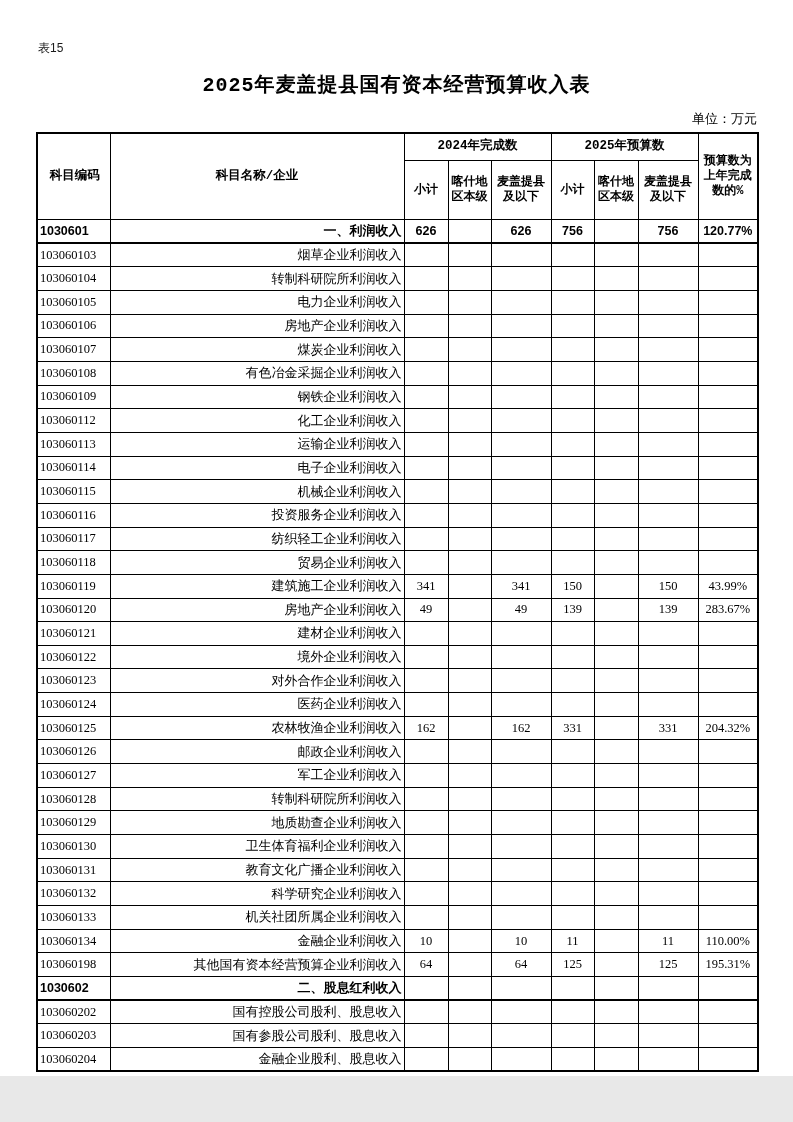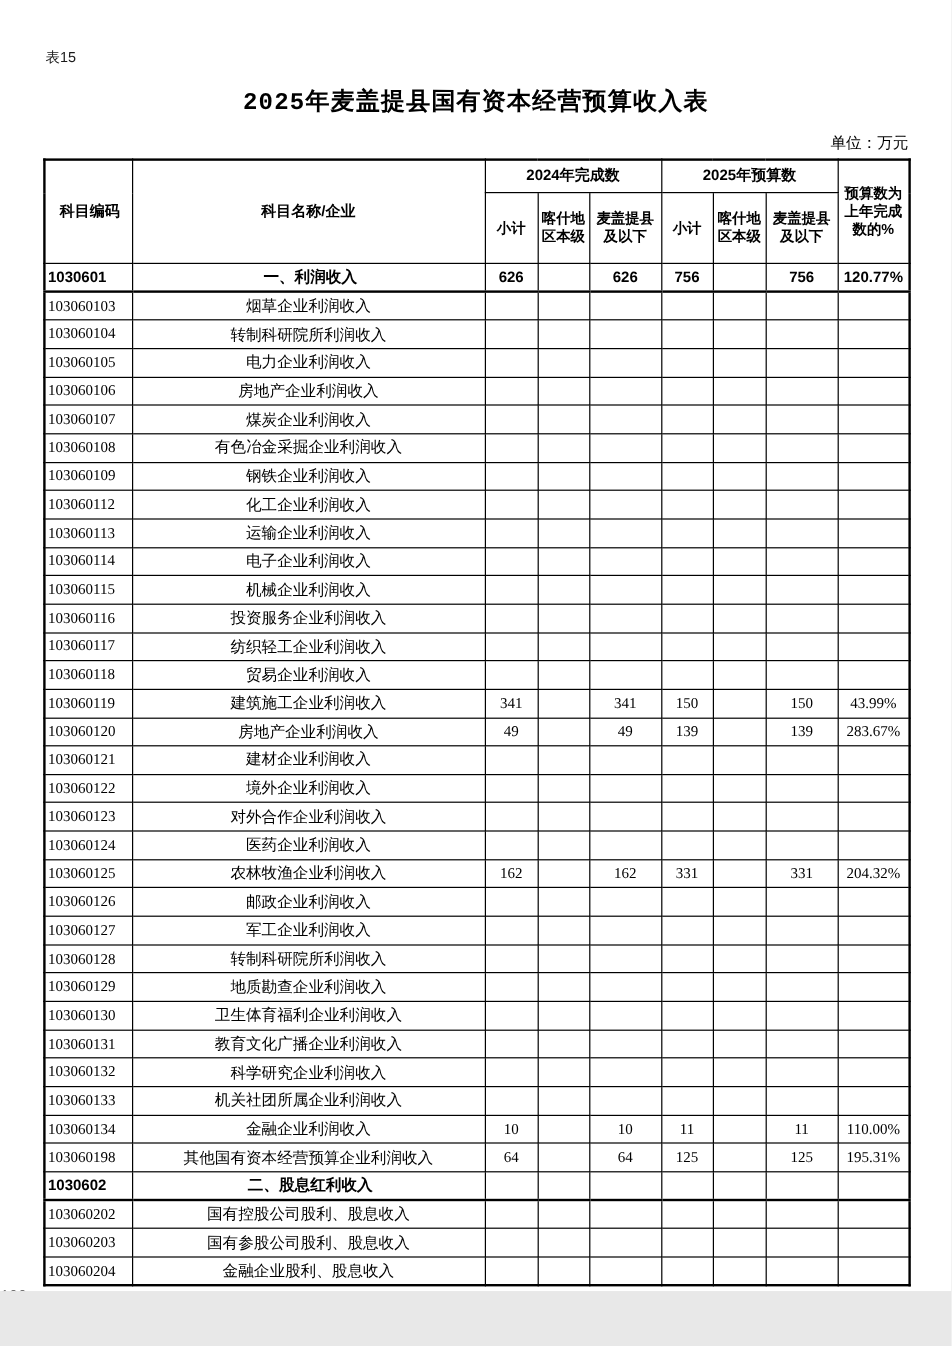--- a/index.html
+++ b/index.html
@@ -27,32 +27,32 @@
     border-collapse:collapse;table-layout:fixed;
     border:2px solid #000;
   }
   table.budget th, table.budget td{
     border:1px solid #000;
     padding:0 2px;
     overflow:hidden;
     color:#000;
   }
   thead th{
-    font-family:Liberation Sans, sans-serif;
+    font-family:Liberation Mono, monospace;
     font-weight:bold;text-align:center;vertical-align:middle;
     font-size:12.5px;line-height:1.25;
     border-bottom:2px solid #000;
   }
   thead tr.group-row th{height:26px;}
   thead tr.sub-row th{height:58px;font-size:12px;}
   thead th.rowspan2{font-size:12.5px;}
   tbody tr{height:23.67px;}
   tbody td{font-size:13px;vertical-align:middle;white-space:nowrap;}
   td.c-code{text-align:left;padding-left:4px;font-size:12.5px;}
-  td.c-name{text-align:center;padding-left:38px;}
+  td.c-name{text-align:right;padding-left:38px;}
   td.c-num{text-align:center;font-size:12.5px;}
   tr.section td{
     font-family:"Liberation Sans","DejaVu Sans",sans-serif;
     font-weight:bold;
     border-bottom:2px solid #000;
   }
   tr.section td.c-name{padding-left:5px;}
   tr.section td.c-code{font-size:12.5px;}
   .page-number{
     position:absolute;left:0;top:1073px;width:100%;text-align:left;

